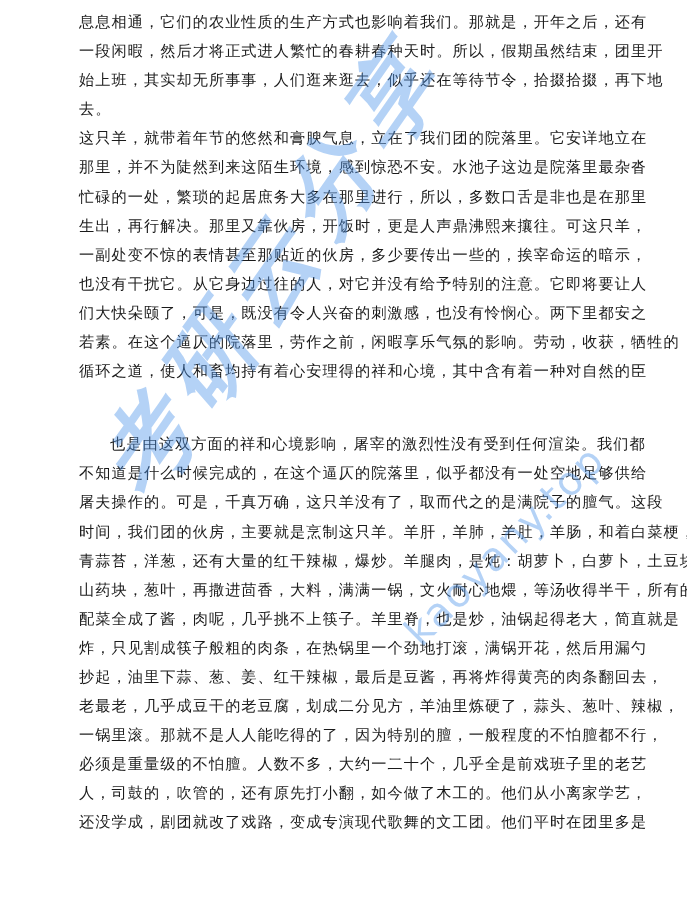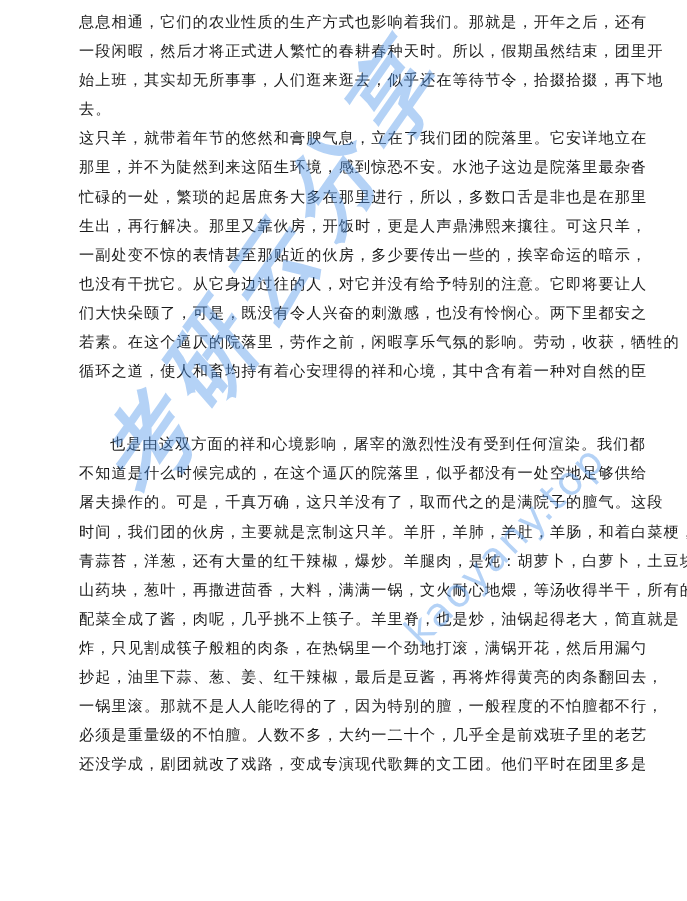--- a/index.html
+++ b/index.html
@@ -87,20 +87,22 @@
     <div class="line">循环之道，使人和畜均持有着心安理得的祥和心境，其中含有着一种对自然的臣</div>
     <div class="line indent">也是由这双方面的祥和心境影响，屠宰的激烈性没有受到任何渲染。我们都</div>
     <div class="line">不知道是什么时候完成的，在这个逼仄的院落里，似乎都没有一处空地足够供给</div>
     <div class="line">屠夫操作的。可是，千真万确，这只羊没有了，取而代之的是满院子的膻气。这段</div>
     <div class="line">时间，我们团的伙房，主要就是烹制这只羊。羊肝，羊肺，羊肚，羊肠，和着白菜梗，</div>
     <div class="line">青蒜苔，洋葱，还有大量的红干辣椒，爆炒。羊腿肉，是炖：胡萝卜，白萝卜，土豆块，</div>
     <div class="line">山药块，葱叶，再撒进茴香，大料，满满一锅，文火耐心地煨，等汤收得半干，所有的</div>
     <div class="line">配菜全成了酱，肉呢，几乎挑不上筷子。羊里脊，也是炒，油锅起得老大，简直就是</div>
     <div class="line">炸，只见割成筷子般粗的肉条，在热锅里一个劲地打滚，满锅开花，然后用漏勺</div>
     <div class="line">抄起，油里下蒜、葱、姜、红干辣椒，最后是豆酱，再将炸得黄亮的肉条翻回去，</div>
+    <div class="line">老最老，几乎成豆干的老豆腐，划成二分见方，羊油里炼硬了，蒜头、葱叶、辣椒，</div>
     <div class="line">一锅里滚。那就不是人人能吃得的了，因为特别的膻，一般程度的不怕膻都不行，</div>
     <div class="line">必须是重量级的不怕膻。人数不多，大约一二十个，几乎全是前戏班子里的老艺</div>
+    <div class="line">人，司鼓的，吹管的，还有原先打小翻，如今做了木工的。他们从小离家学艺，</div>
     <div class="line">还没学成，剧团就改了戏路，变成专演现代歌舞的文工团。他们平时在团里多是</div>
   </div>
 
   <div class="watermark wm-cn">考研云分享</div>
   <div class="watermark wm-url">kaoyany.top</div>
 </div>
 
 </body></html>

